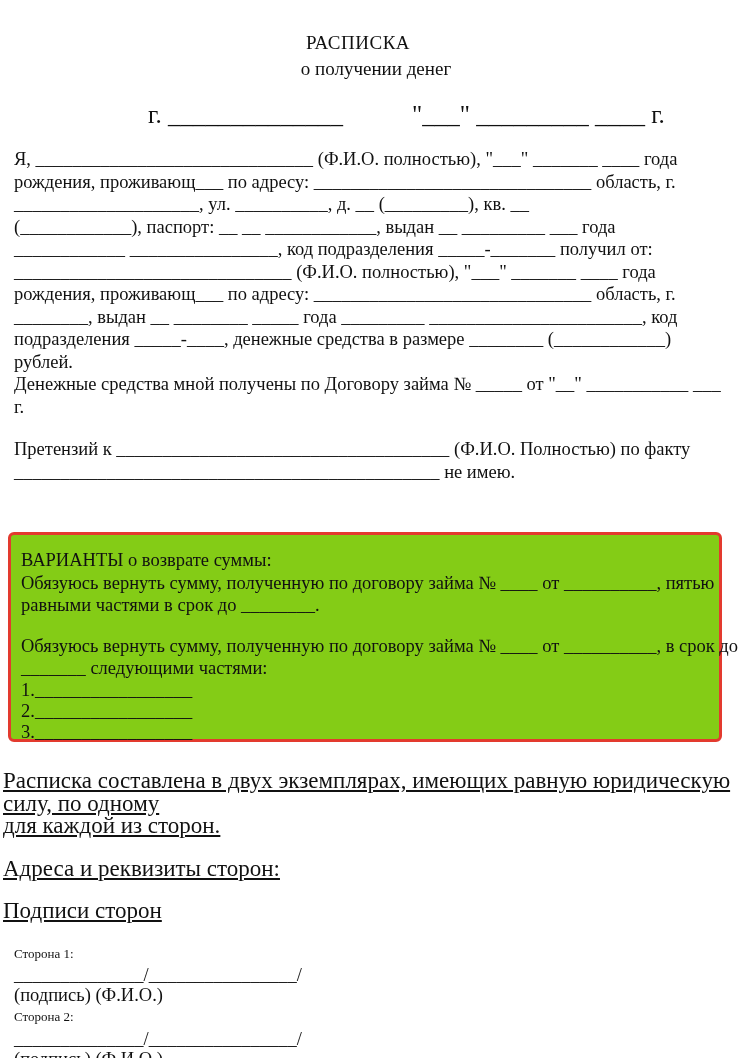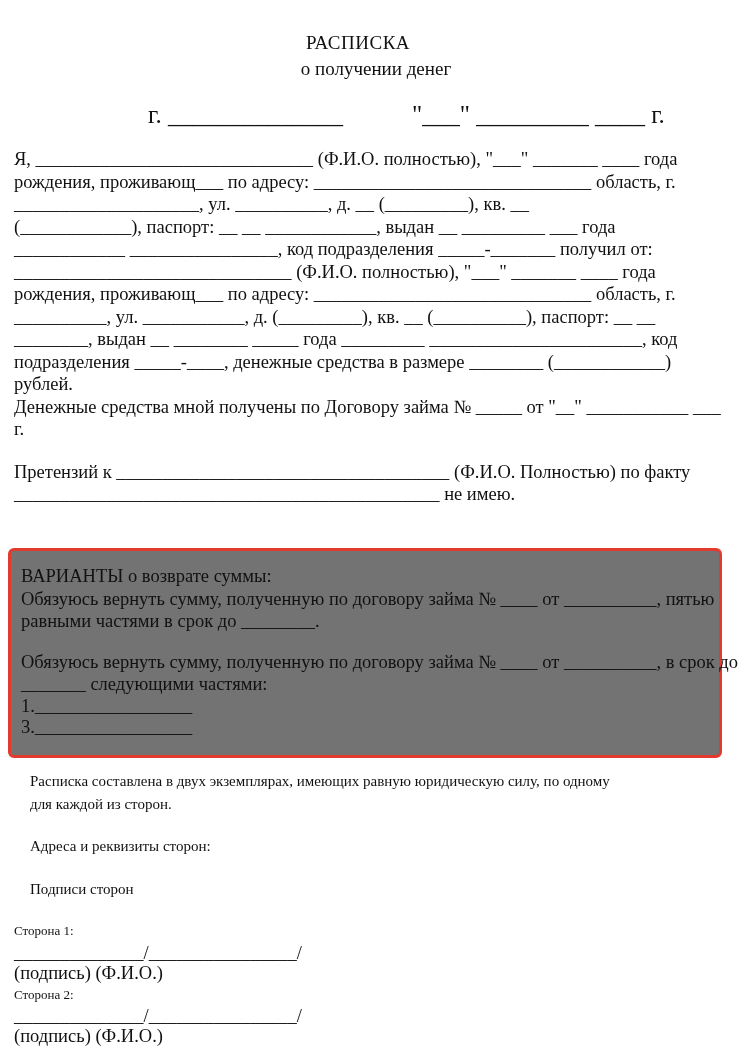--- a/index.html
+++ b/index.html
@@ -42,23 +42,24 @@
 
   
   .body-text {
     font-size: 18.5px;
     line-height: 22.5px;
     margin: 0 14px;
     text-align: left;
     word-spacing: 0px;
   }
   .para {
-    margin: 0 30px;
-    font-size: 15px;
-    line-height: 22.5px;
+    margin: 0 3px;
+    font-size: 23px;
+    line-height: 22.5px;
+    text-decoration: underline;
   }
 
   
   .u {
     text-decoration: none;
     white-space: pre;
   }
 
   
   .place-row {
@@ -81,28 +82,28 @@
     white-space: pre;
   }
 
   .block-main { margin-top: 20px; }
   .spacer-md { height: 20px; }
 
   
   .variants-box {
     position: absolute;
     left: 8px;
-    top: 548px;
+    top: 532px;
     width: 714px;
     height: 210px;
     box-sizing: border-box;
     border: 3px solid #4d7c0f;
     border-radius: 6px;
     padding: 14px 10px 10px 10px;
-    background: #737373;
+    background: #84cc16;
   }
   .variants-box .vline {
     font-size: 18.5px;
     line-height: 22.5px;
     margin: 0;
   }
   .variants-gap { height: 18px; }
   .numbered-line {
     font-size: 18.5px;
     line-height: 21px;
@@ -150,21 +151,20 @@
   </div>
 
   <div class="block-main">
     <div class="body-text u">Я, ______________________________ (Ф.И.О. полностью), "___" _______ ____ года</div>
     <div class="body-text u">рождения, проживающ___ по адресу: ______________________________ область, г.</div>
     <div class="body-text u">____________________, ул. __________, д. __ (_________), кв. __</div>
     <div class="body-text u">(____________), паспорт: __ __ ____________, выдан __ _________ ___ года</div>
     <div class="body-text u">____________ ________________, код подразделения _____-_______ получил от:</div>
     <div class="body-text u">______________________________ (Ф.И.О. полностью), "___" _______ ____ года</div>
     <div class="body-text u">рождения, проживающ___ по адресу: ______________________________ область, г.</div>
-    <div class="body-text u">__________, ул. ___________, д. (_________), кв. __ (__________), паспорт: __ __</div>
     <div class="body-text u">________, выдан __ ________ _____ года _________ _______________________, код</div>
     <div class="body-text u">подразделения _____-____, денежные средства в размере ________ (____________)</div>
     <div class="body-text u">рублей.</div>
     <div class="body-text u">Денежные средства мной получены по Договору займа № _____ от "__" ___________ ___</div>
     <div class="body-text u">г.</div>
   </div>
 
   <div class="spacer-md"></div>
 
   <div>
@@ -176,20 +176,21 @@
     <div class="vline">ВАРИАНТЫ о возврате суммы:</div>
     <div class="vline u">Обязуюсь вернуть сумму, полученную по договору займа № ____ от __________, пятью</div>
     <div class="vline u">равными частями в срок до ________.</div>
 
     <div class="variants-gap"></div>
 
     <div class="vline u">Обязуюсь вернуть сумму, полученную по договору займа № ____ от __________, в срок до</div>
     <div class="vline u">_______ следующими частями:</div>
 
     <div class="numbered-line">1._________________</div>
+    <div class="numbered-line">2._________________</div>
     <div class="numbered-line">3._________________</div>
   </div>
 
   <div class="lower">
     <div class="para">Расписка составлена в двух экземплярах, имеющих равную юридическую силу, по одному</div>
     <div class="para">для каждой из сторон.</div>
 
     <div class="spacer-md"></div>
 
     <div class="para">Адреса и реквизиты сторон:</div>

